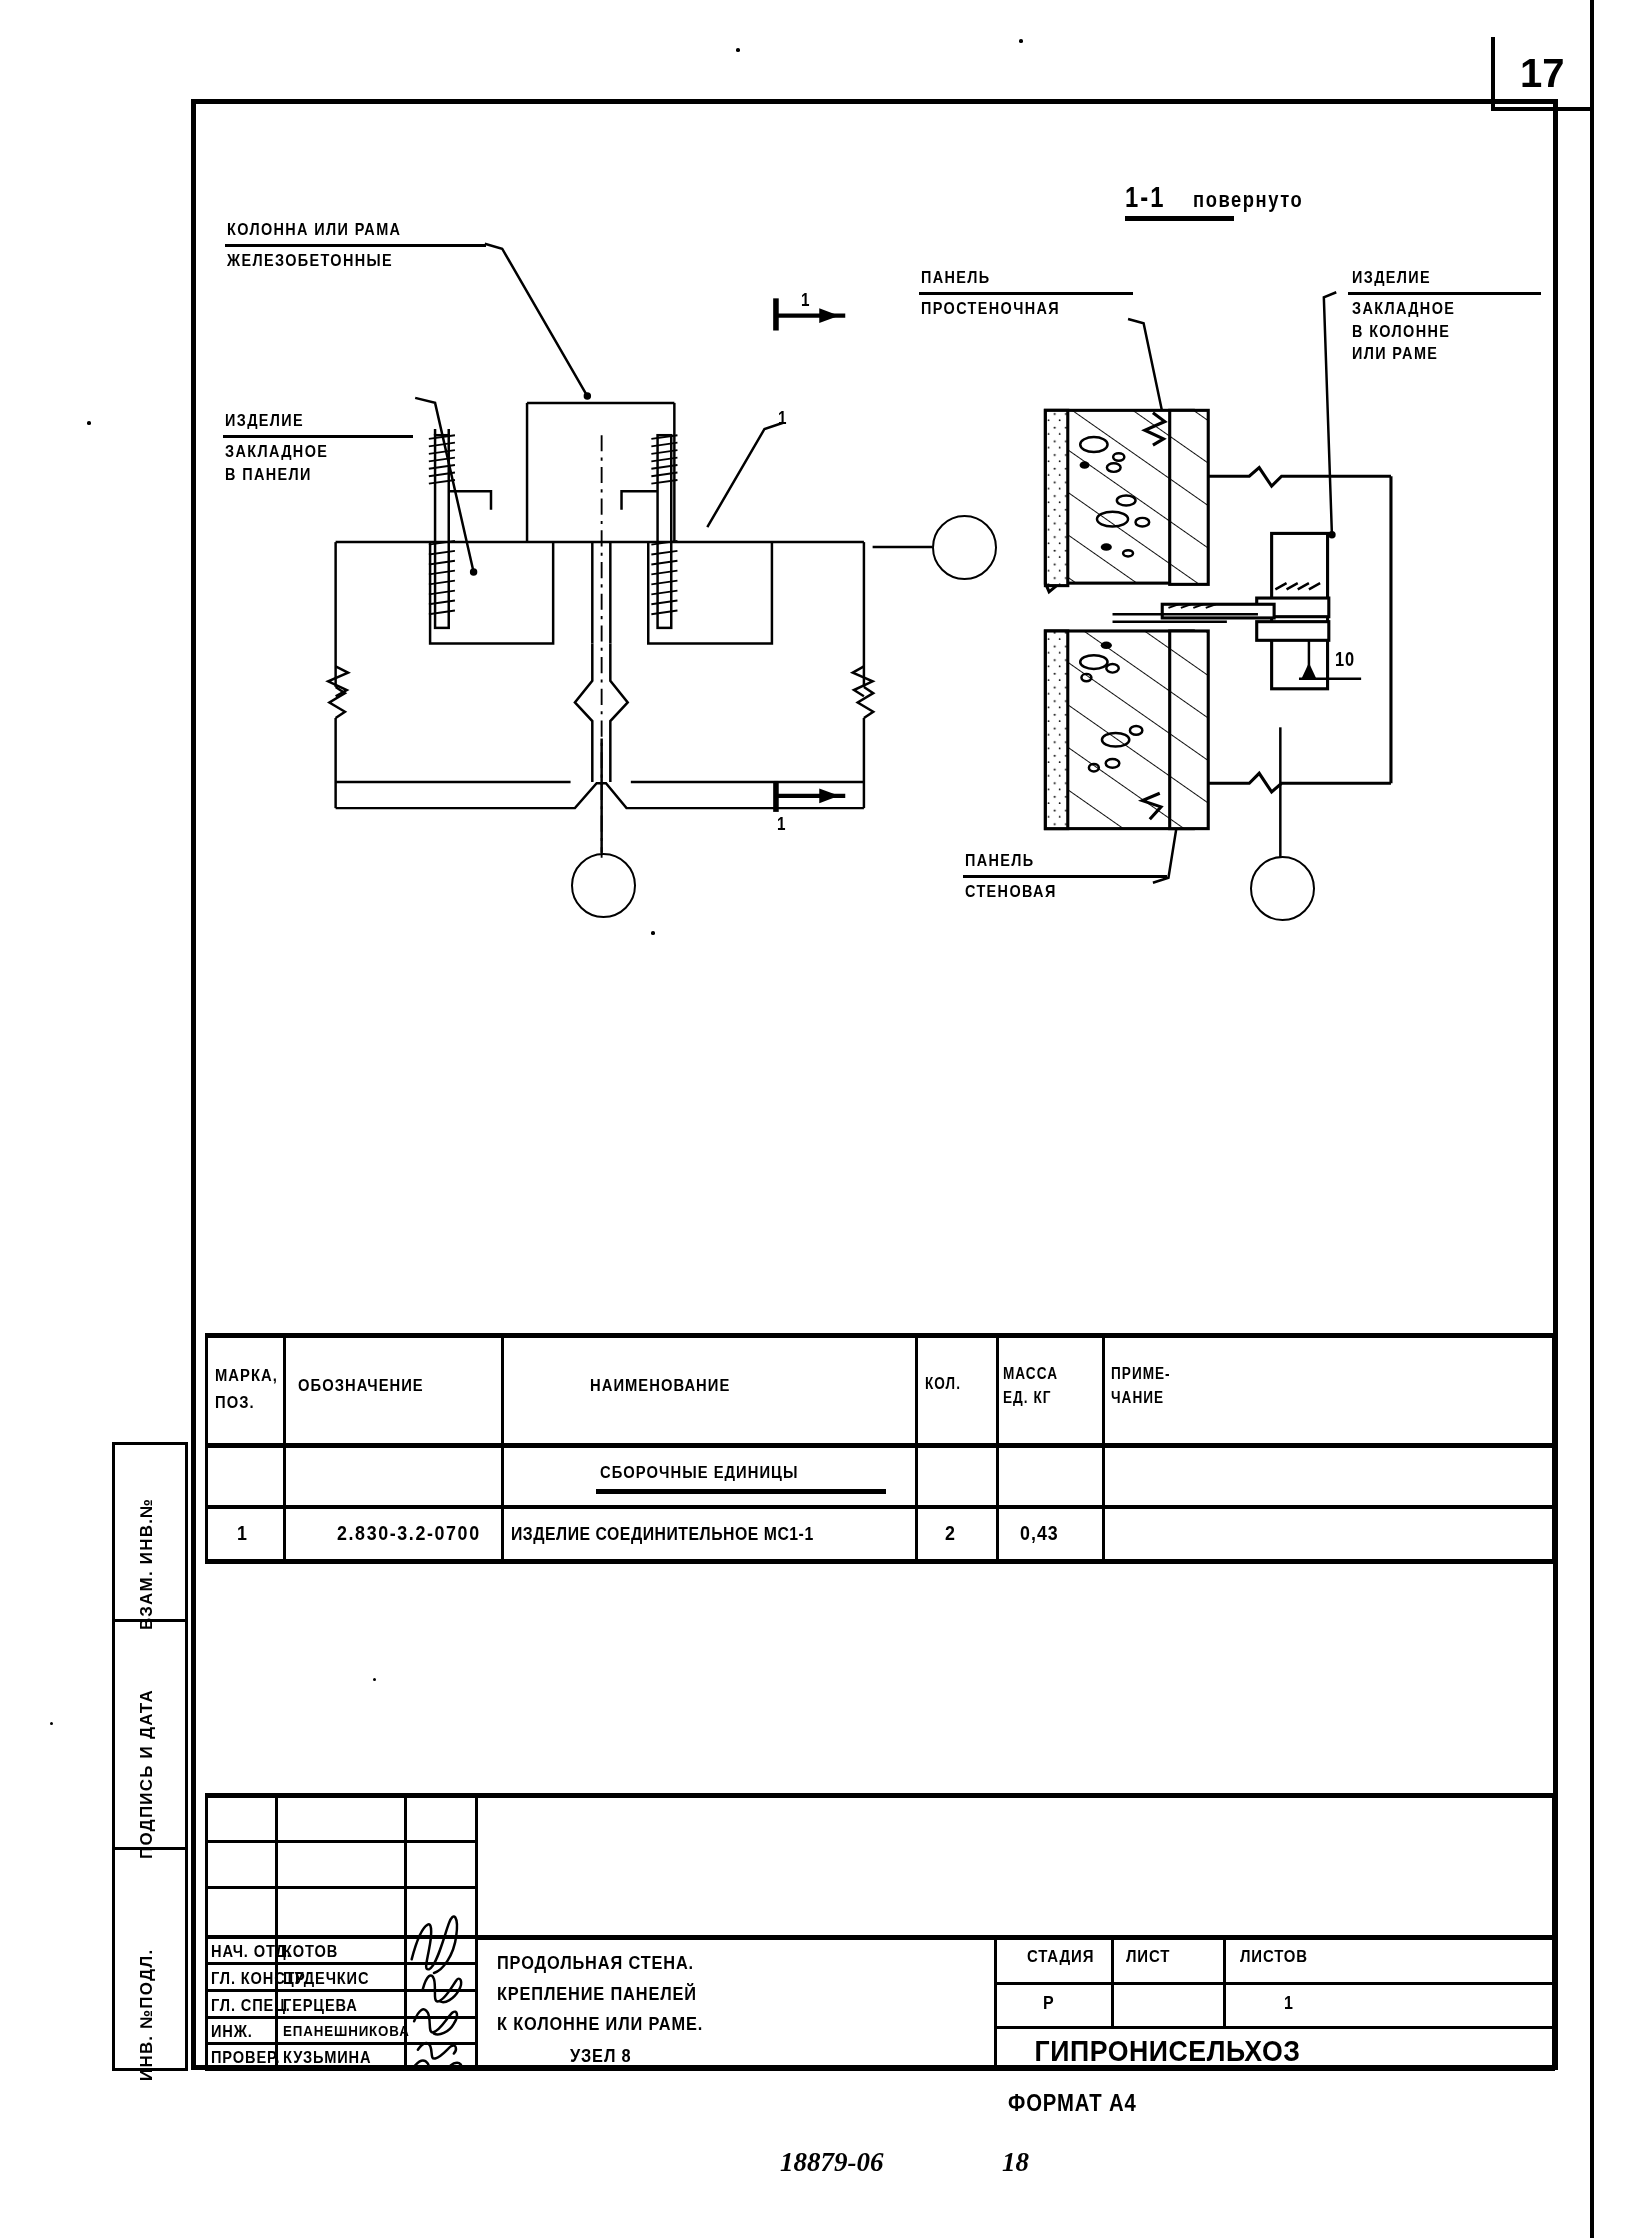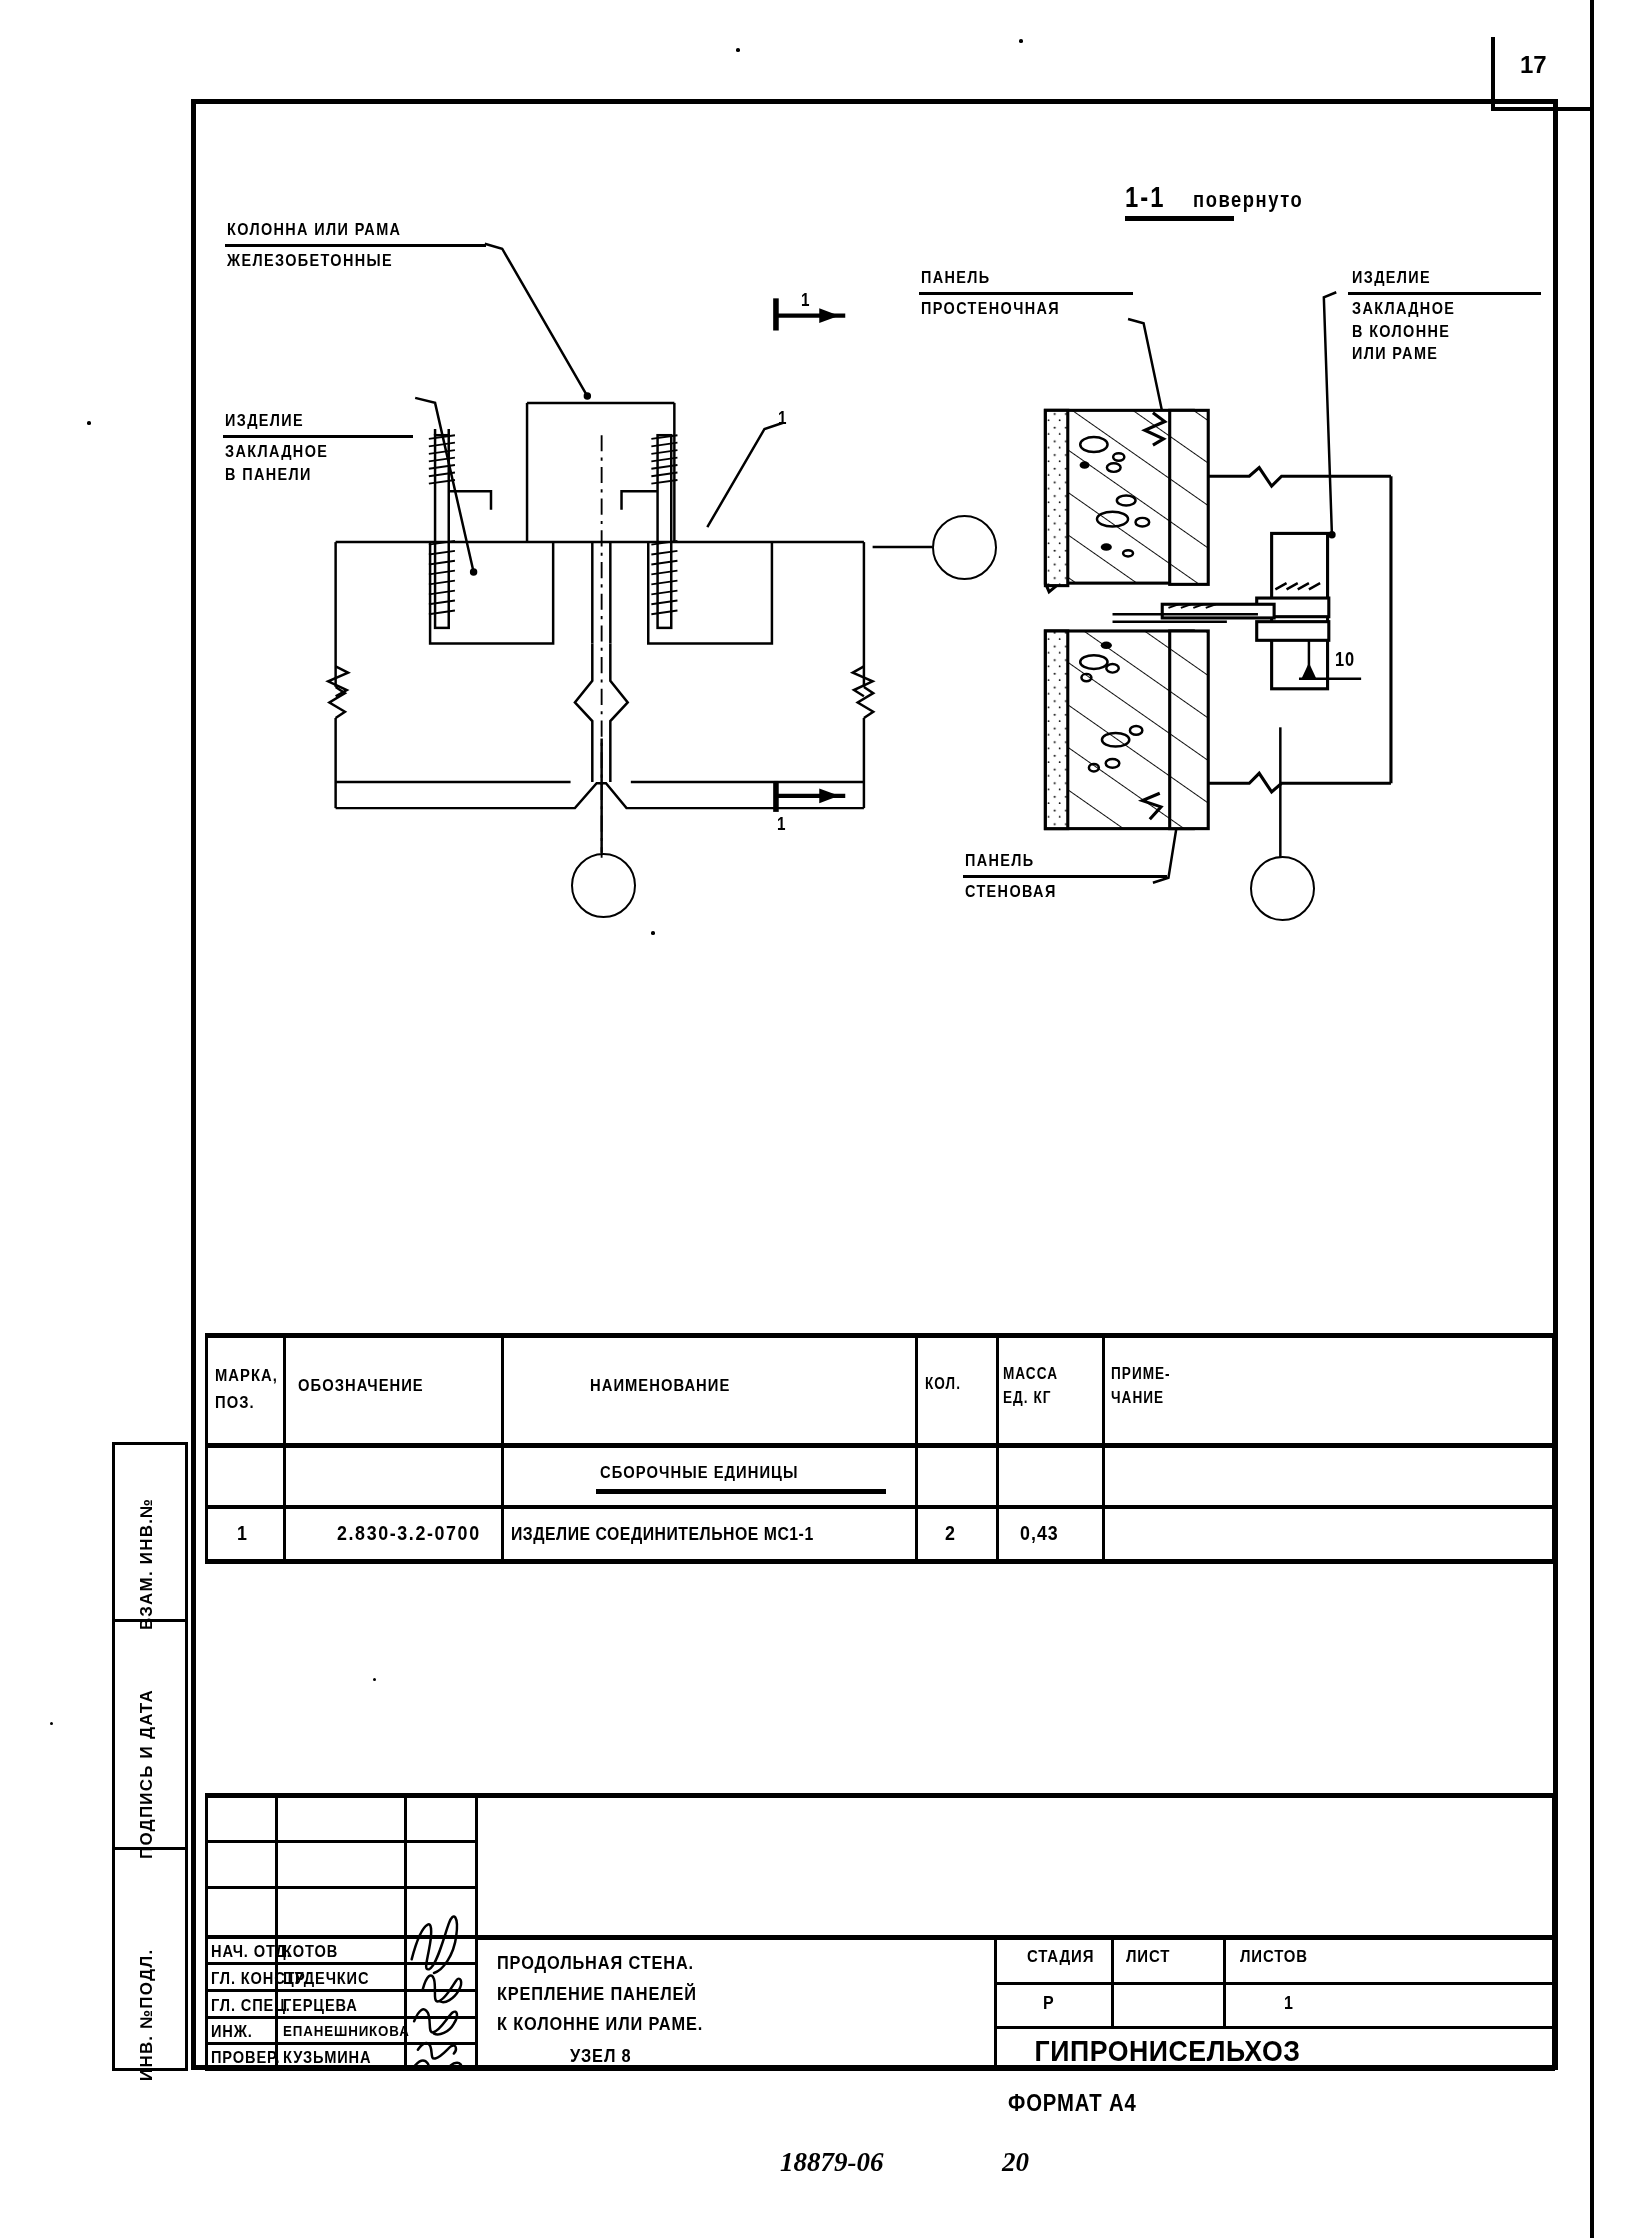--- a/index.html
+++ b/index.html
@@ -25,21 +25,21 @@
     font-style:italic;
     white-space:nowrap;
   }
 
   
   #outer-right{right:58px;top:0;width:4.4px;height:2239px;}
 
   #pg-num-box{right:62px;top:37px;width:99px;height:75px;}
   #pg-num-left{left:0;top:0;width:3.7px;height:73px;}
   #pg-num-bot{left:0;top:70px;width:103px;height:4.4px;}
-  #pg-num-txt{position:absolute;left:29px;top:13.7px;font-size:24px;
+  #pg-num-txt{position:absolute;left:29px;top:13.7px;font-size:40px;
      font-family:"Liberation Sans",sans-serif;font-weight:bold;}
 
   
   #frame{left:191px;top:99px;width:1367px;height:1971px;}
   #frame .fb{position:absolute;background:#000;}
   #f-top{left:0;top:0;width:1367px;height:5px;}
   #f-left{left:0;top:0;width:5px;height:1971px;}
   #f-right{left:1362px;top:0;width:5px;height:1971px;}
   #f-bot{left:0;top:1966px;width:1367px;height:5px;}
 
@@ -533,21 +533,21 @@
 </div>
 
 <div class="abs" style="left:1008px;top:2090px;">
   <span class="tbtxt" style="font-size:23.6px;display:inline-block;">Формат А4</span>
 </div>
 
 <div class="abs" style="left:780px;top:2147px;">
   <span class="hand" style="font-size:27px;font-weight:bold;">18879-06</span>
 </div>
 <div class="abs" style="left:1002px;top:2147px;">
-  <span class="hand" style="font-size:27px;font-weight:bold;">20</span>
+  <span class="hand" style="font-size:27px;font-weight:bold;">18</span>
 </div>
 
 <div class="abs" style="left:736px;top:48px;width:3.7px;height:3.7px;background:#000;border-radius:50%;"></div>
 <div class="abs" style="left:1019px;top:39px;width:3.7px;height:3.7px;background:#000;border-radius:50%;"></div>
 <div class="abs" style="left:87px;top:421px;width:3.7px;height:3.7px;background:#000;border-radius:50%;"></div>
 <div class="abs" style="left:651px;top:931px;width:3.7px;height:3.7px;background:#000;border-radius:50%;"></div>
 <div class="abs" style="left:373px;top:1678px;width:3.1px;height:3.1px;background:#000;border-radius:50%;"></div>
 <div class="abs" style="left:50px;top:1722px;width:3.1px;height:3.1px;background:#000;border-radius:50%;"></div>
 
 

